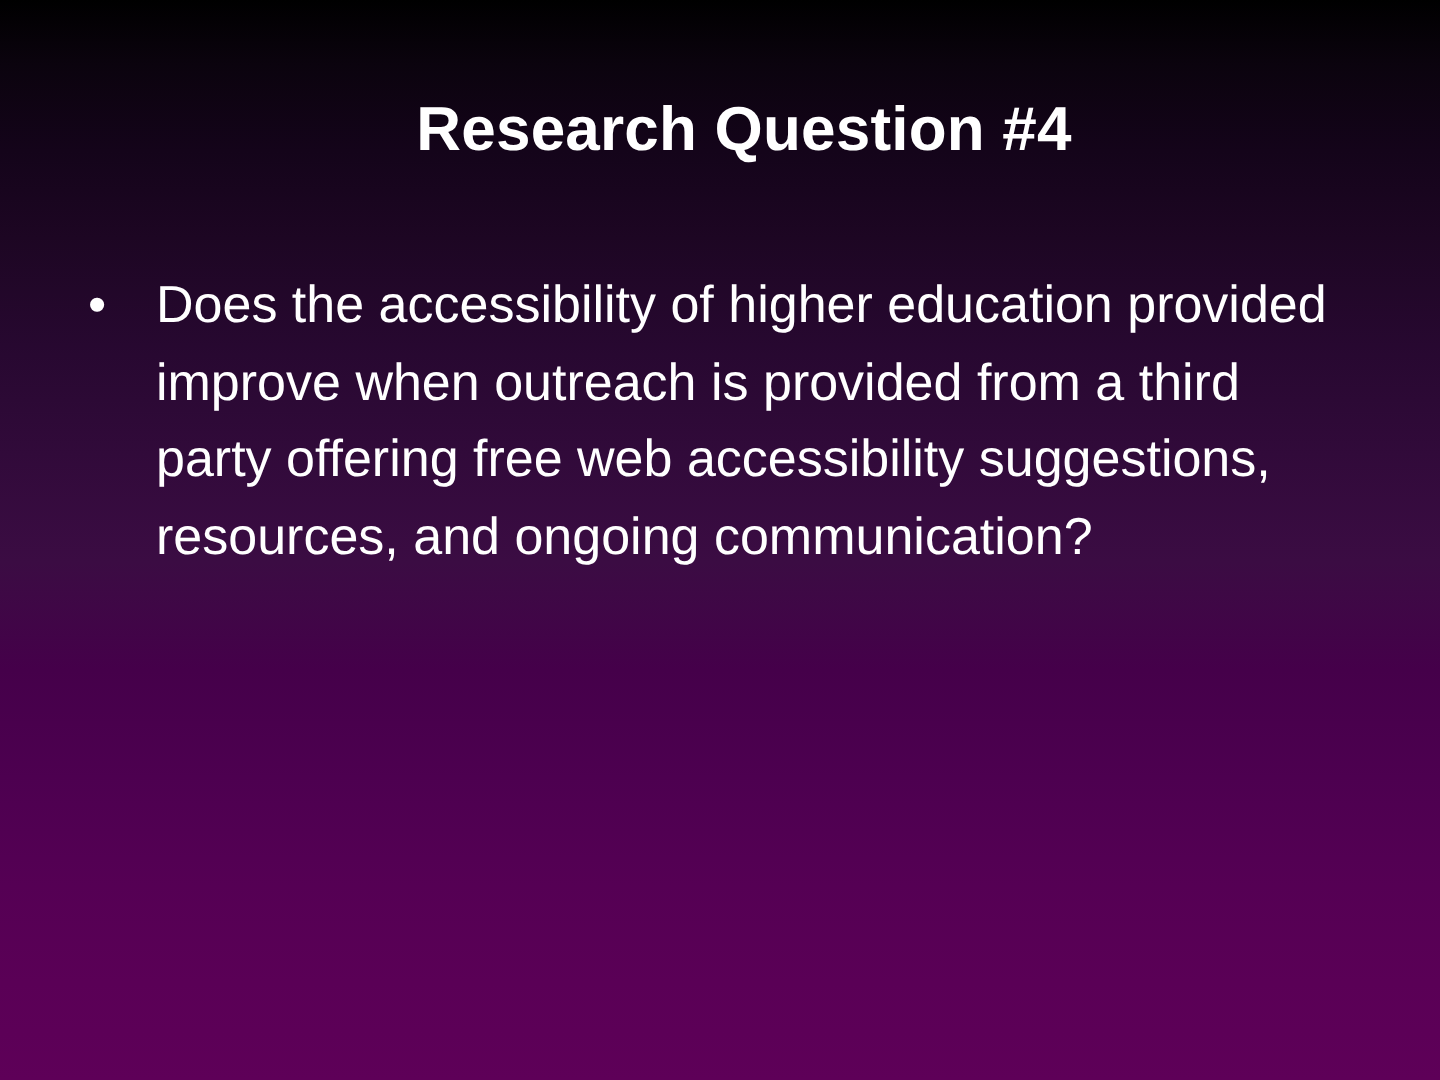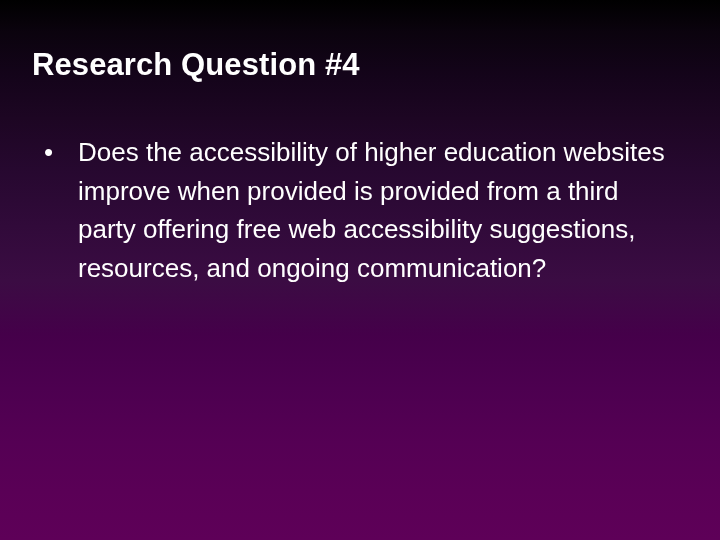--- a/index.html
+++ b/index.html
@@ -29,24 +29,24 @@
       #4d0050 72%,
       #550054 82%,
       #5a0056 91%,
       #5e0058 100%
     );
   }
 
   
   #title-block {
     position: absolute;
-    left: 32px;
+    left: 52px;
     top: 46px;
     width: 640px;
-    text-align: left;
+    text-align: center;
   }
   #title-text {
     display: block;
     font-size: 31px;
     font-weight: bold;
     color: #ffffff;
     line-height: 38px;
     letter-spacing: 0.1px;
     white-space: nowrap;
   }
@@ -86,17 +86,17 @@
 
 <div id="slide">
 
   <div id="title-block">
     <span id="title-text">Research Question #4</span>
   </div>
 
   <div id="body-block">
     <div class="bullet-item">
       <span class="bullet-marker">•</span>
-      <span class="bullet-text">Does the accessibility of higher education websites improve when provided is provided from a third party offering free web accessibility suggestions, resources, and ongoing communication?</span>
+      <span class="bullet-text">Does the accessibility of higher education provided improve when outreach is provided from a third party offering free web accessibility suggestions, resources, and ongoing communication?</span>
     </div>
   </div>
 
 </div>
 
 </body></html>

